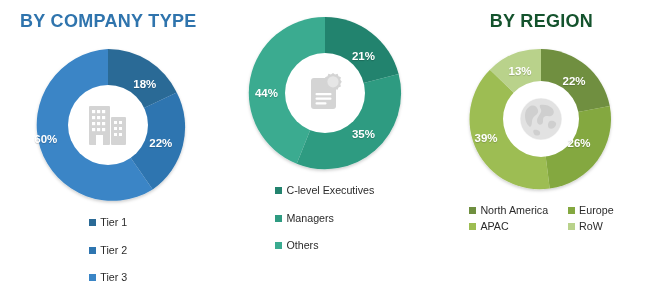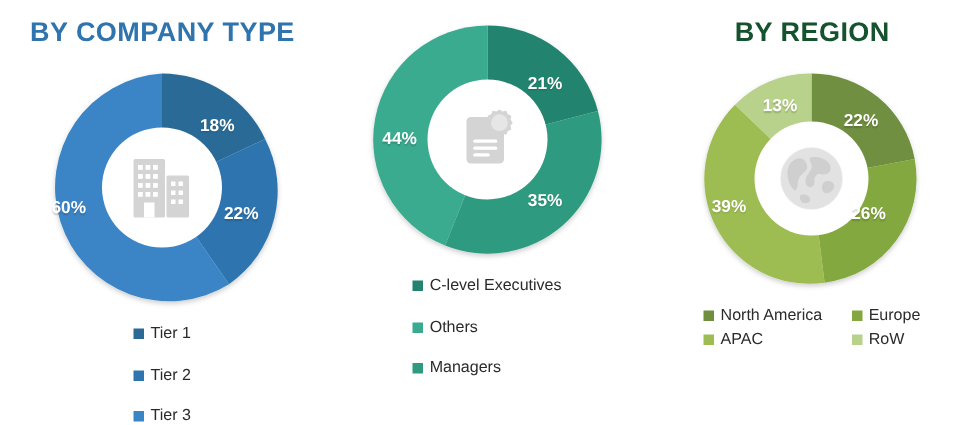--- a/index.html
+++ b/index.html
@@ -203,26 +203,26 @@
       <div class="slice-label" style="left:113px;top:121px;">35%</div>
       <div class="slice-label" style="left:16px;top:80px;">44%</div>
     </div>
 
     <div class="legend">
       <div class="legend-item">
         <span class="swatch" style="background:#23836e"></span>
         <span class="lg-label">C-level Executives</span>
       </div>
       <div class="legend-item">
+        <span class="swatch" style="background:#2e9b81"></span>
+        <span class="lg-label">Managers</span>
+      </div>
+      <div class="legend-item">
         <span class="swatch" style="background:#3aab90"></span>
         <span class="lg-label">Others</span>
-      </div>
-      <div class="legend-item">
-        <span class="swatch" style="background:#2e9b81"></span>
-        <span class="lg-label">Managers</span>
       </div>
     </div>
   </div>
 
   <div class="panel">
     <div class="panel-title t-olive">BY REGION</div>
 
     <div class="donut-wrap">
       <svg width="160" height="160" viewBox="0 0 160 160" role="img">
         <defs>

